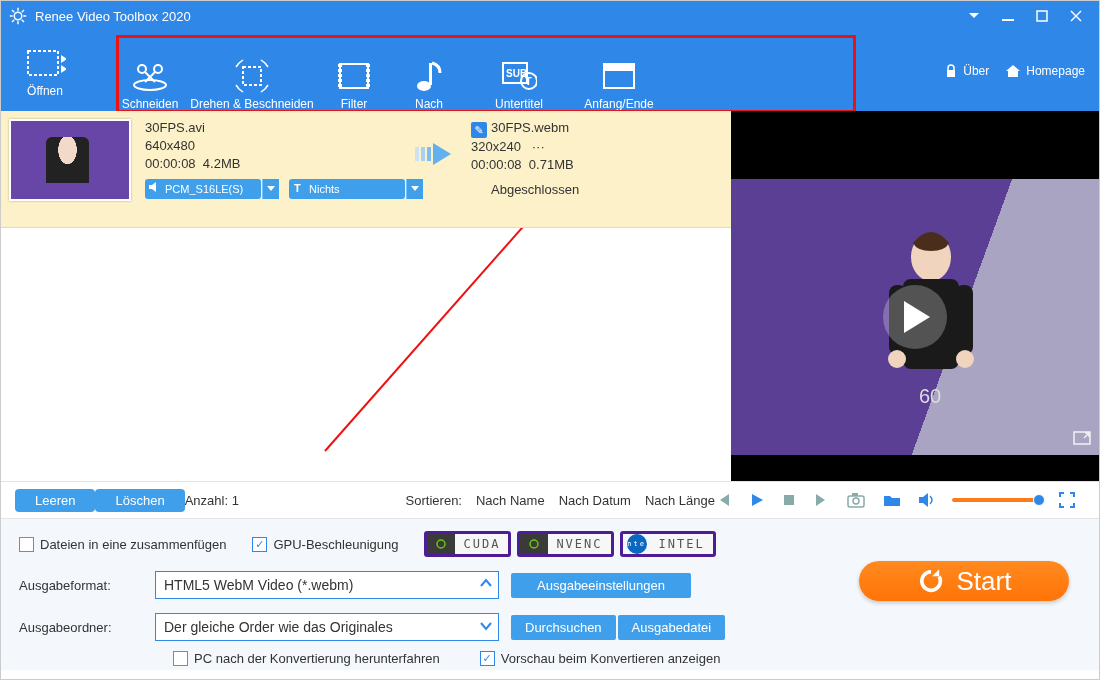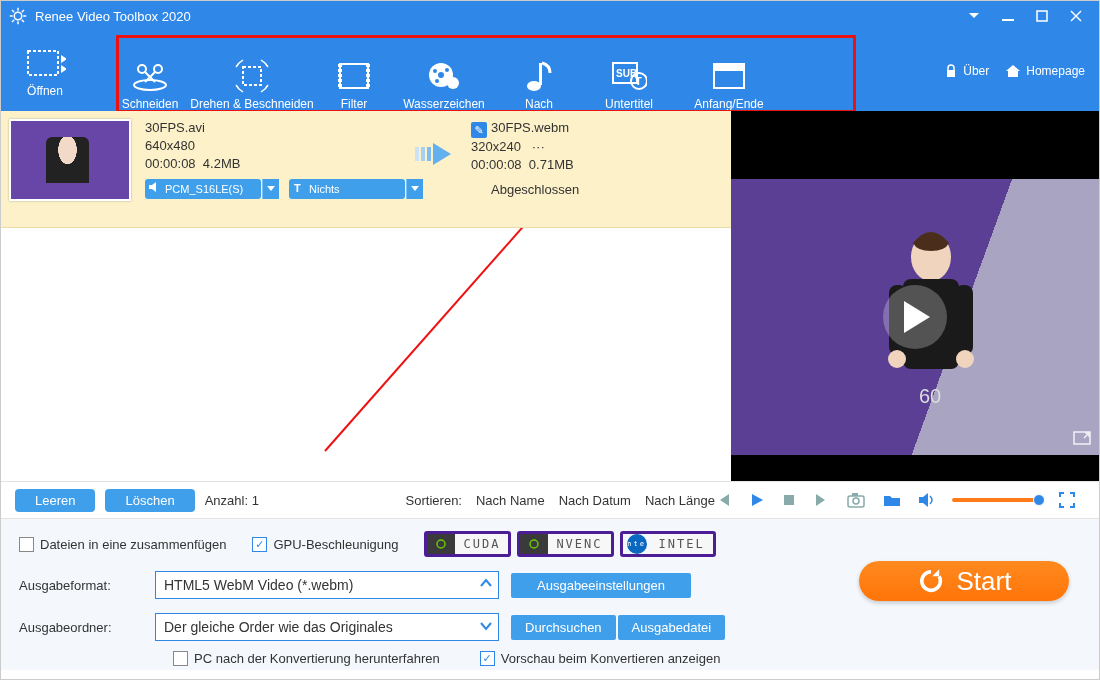--- a/index.html
+++ b/index.html
@@ -34,21 +34,21 @@
 .preview-video{flex:1;display:flex;align-items:center;justify-content:center;position:relative;}
 .preview-img{width:100%;height:276px;margin-top:42px;background:linear-gradient(110deg,#5b3f95 0 60%,#a8a4c2 60% 100%);position:relative;}
 .preview-img .person{position:absolute;left:38%;top:16%;width:120px;height:200px;}
 .playcircle{position:absolute;left:50%;top:50%;transform:translate(-50%,-50%);width:64px;height:64px;border-radius:50%;background:rgba(255,255,255,.25);display:flex;align-items:center;justify-content:center;cursor:pointer;}
 .playcircle svg{margin-left:6px;}
 .pv-pop{position:absolute;right:8px;bottom:10px;cursor:pointer;color:#fff;opacity:.85}
 .pcontrols{height:34px;background:#fff;display:flex;align-items:center;gap:12px;padding:0 10px;color:#888;}
 .pcontrols .pbtn{cursor:pointer;display:flex;align-items:center;}
 .volslider{flex:0 0 90px;height:4px;background:#ff7b1a;position:relative;border-radius:2px;}
 .volslider::after{content:"";position:absolute;right:-3px;top:-4px;width:10px;height:10px;border-radius:50%;background:#2f87e8;border:1px solid #fff;}
-.midbar{height:36px;background:#fff;display:flex;align-items:center;padding:0 14px;gap:10px;border-top:1px solid #e3e3e3;}
+.midbar{height:36px;background:#fff;display:flex;align-items:center;padding:0 14px;border-top:1px solid #e3e3e3;}
 .pillbtn{background:#409feb;color:#fff;border-radius:4px;padding:4px 20px;font-size:13px;cursor:pointer;border:none;}
 .midbar .count{color:#333;}
 .sortarea{margin-left:auto;display:flex;gap:14px;color:#333;font-size:13px;align-items:center;margin-right:370px}
 .sortarea .sortlink{cursor:pointer;}
 .midbar-right{position:absolute;right:14px;display:flex;gap:12px;align-items:center;width:360px;justify-content:space-between}
 .bottom{background:#f4f8fc;padding:12px 18px 10px 18px;position:relative;height:152px;box-sizing:border-box;border-top:1px solid #e3e3e3;}
 .check{display:inline-flex;align-items:center;gap:6px;color:#333;font-size:13px;cursor:pointer;}
 .check .box{width:13px;height:13px;border:1px solid #888;background:#fff;display:inline-flex;align-items:center;justify-content:center;}
 .check.checked .box{border-color:#2f87e8;}
 .check.checked .box::after{content:"✓";color:#2f87e8;font-size:11px;line-height:11px;}
@@ -147,33 +147,20 @@
       </div>
       <div class="tbtn" style="width:70px">
         <span class="ticon">
             <svg width="34" height="30">
               <rect x="3" y="3" width="28" height="24" fill="none" stroke="#fff" stroke-width="2"></rect>
               <line x1="3" y1="3" x2="3" y2="27" stroke="#fff" stroke-width="4" stroke-dasharray="3 2"></line>
               <line x1="31" y1="3" x2="31" y2="27" stroke="#fff" stroke-width="4" stroke-dasharray="3 2"></line>
             </svg>
           </span>
         <span class="tlabel">Filter</span>
-      </div>
-      <div class="tbtn" style="width:110px">
-        <span class="ticon">
-            <svg width="34" height="34">
-              <circle cx="14" cy="16" r="12" fill="#fff"></circle>
-              <circle cx="14" cy="16" r="3" fill="#2f87e8"></circle>
-              <circle cx="8" cy="12" r="2" fill="#2f87e8"></circle>
-              <circle cx="20" cy="11" r="2" fill="#2f87e8"></circle>
-              <circle cx="10" cy="22" r="2" fill="#2f87e8"></circle>
-              <circle cx="26" cy="24" r="6" fill="#fff"></circle>
-            </svg>
-          </span>
-        <span class="tlabel">Wasserzeichen</span>
       </div>
       <div class="tbtn" style="width:80px">
         <span class="ticon">
             <svg width="28" height="34">
               <ellipse cx="9" cy="27" rx="7" ry="5" fill="#fff"></ellipse>
               <rect x="14" y="4" width="3" height="22" fill="#fff"></rect>
               <path d="M17 4 q8 2 8 10" fill="none" stroke="#fff" stroke-width="3"></path>
             </svg>
           </span>
         <span class="tlabel">Nach</span>

